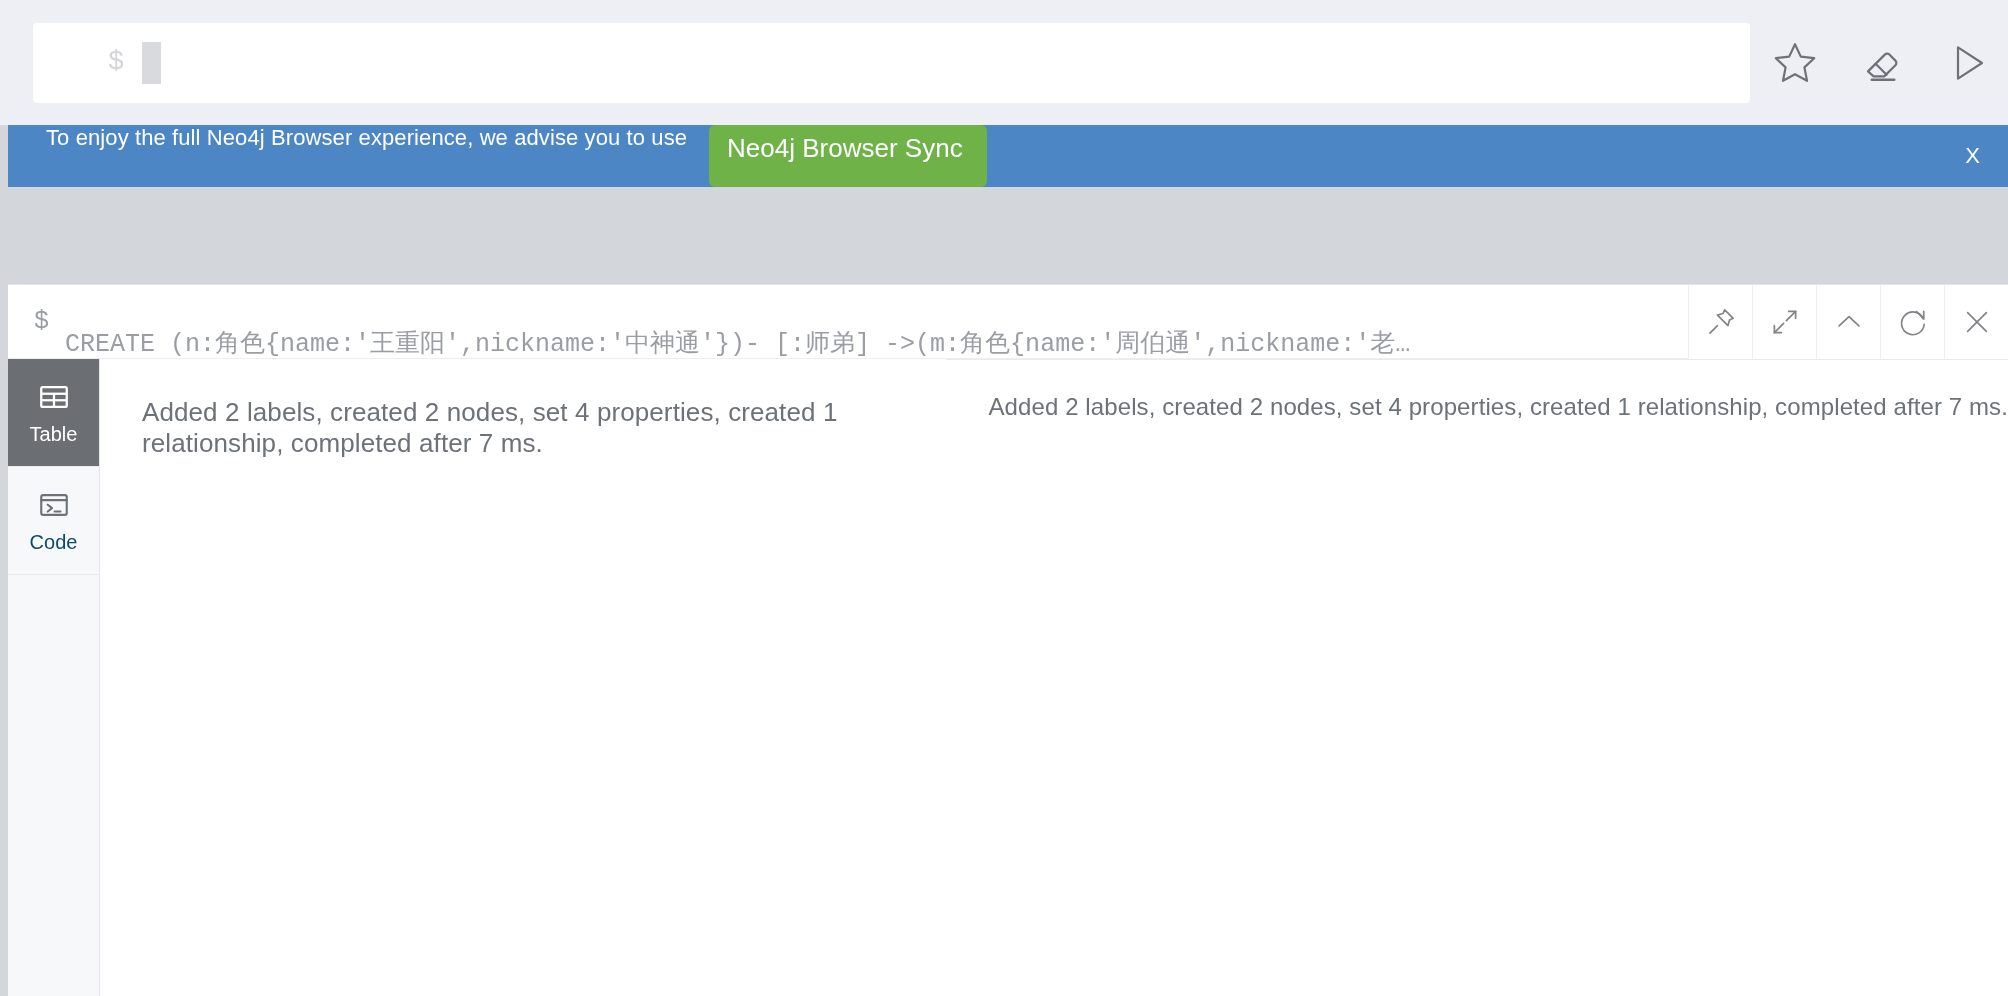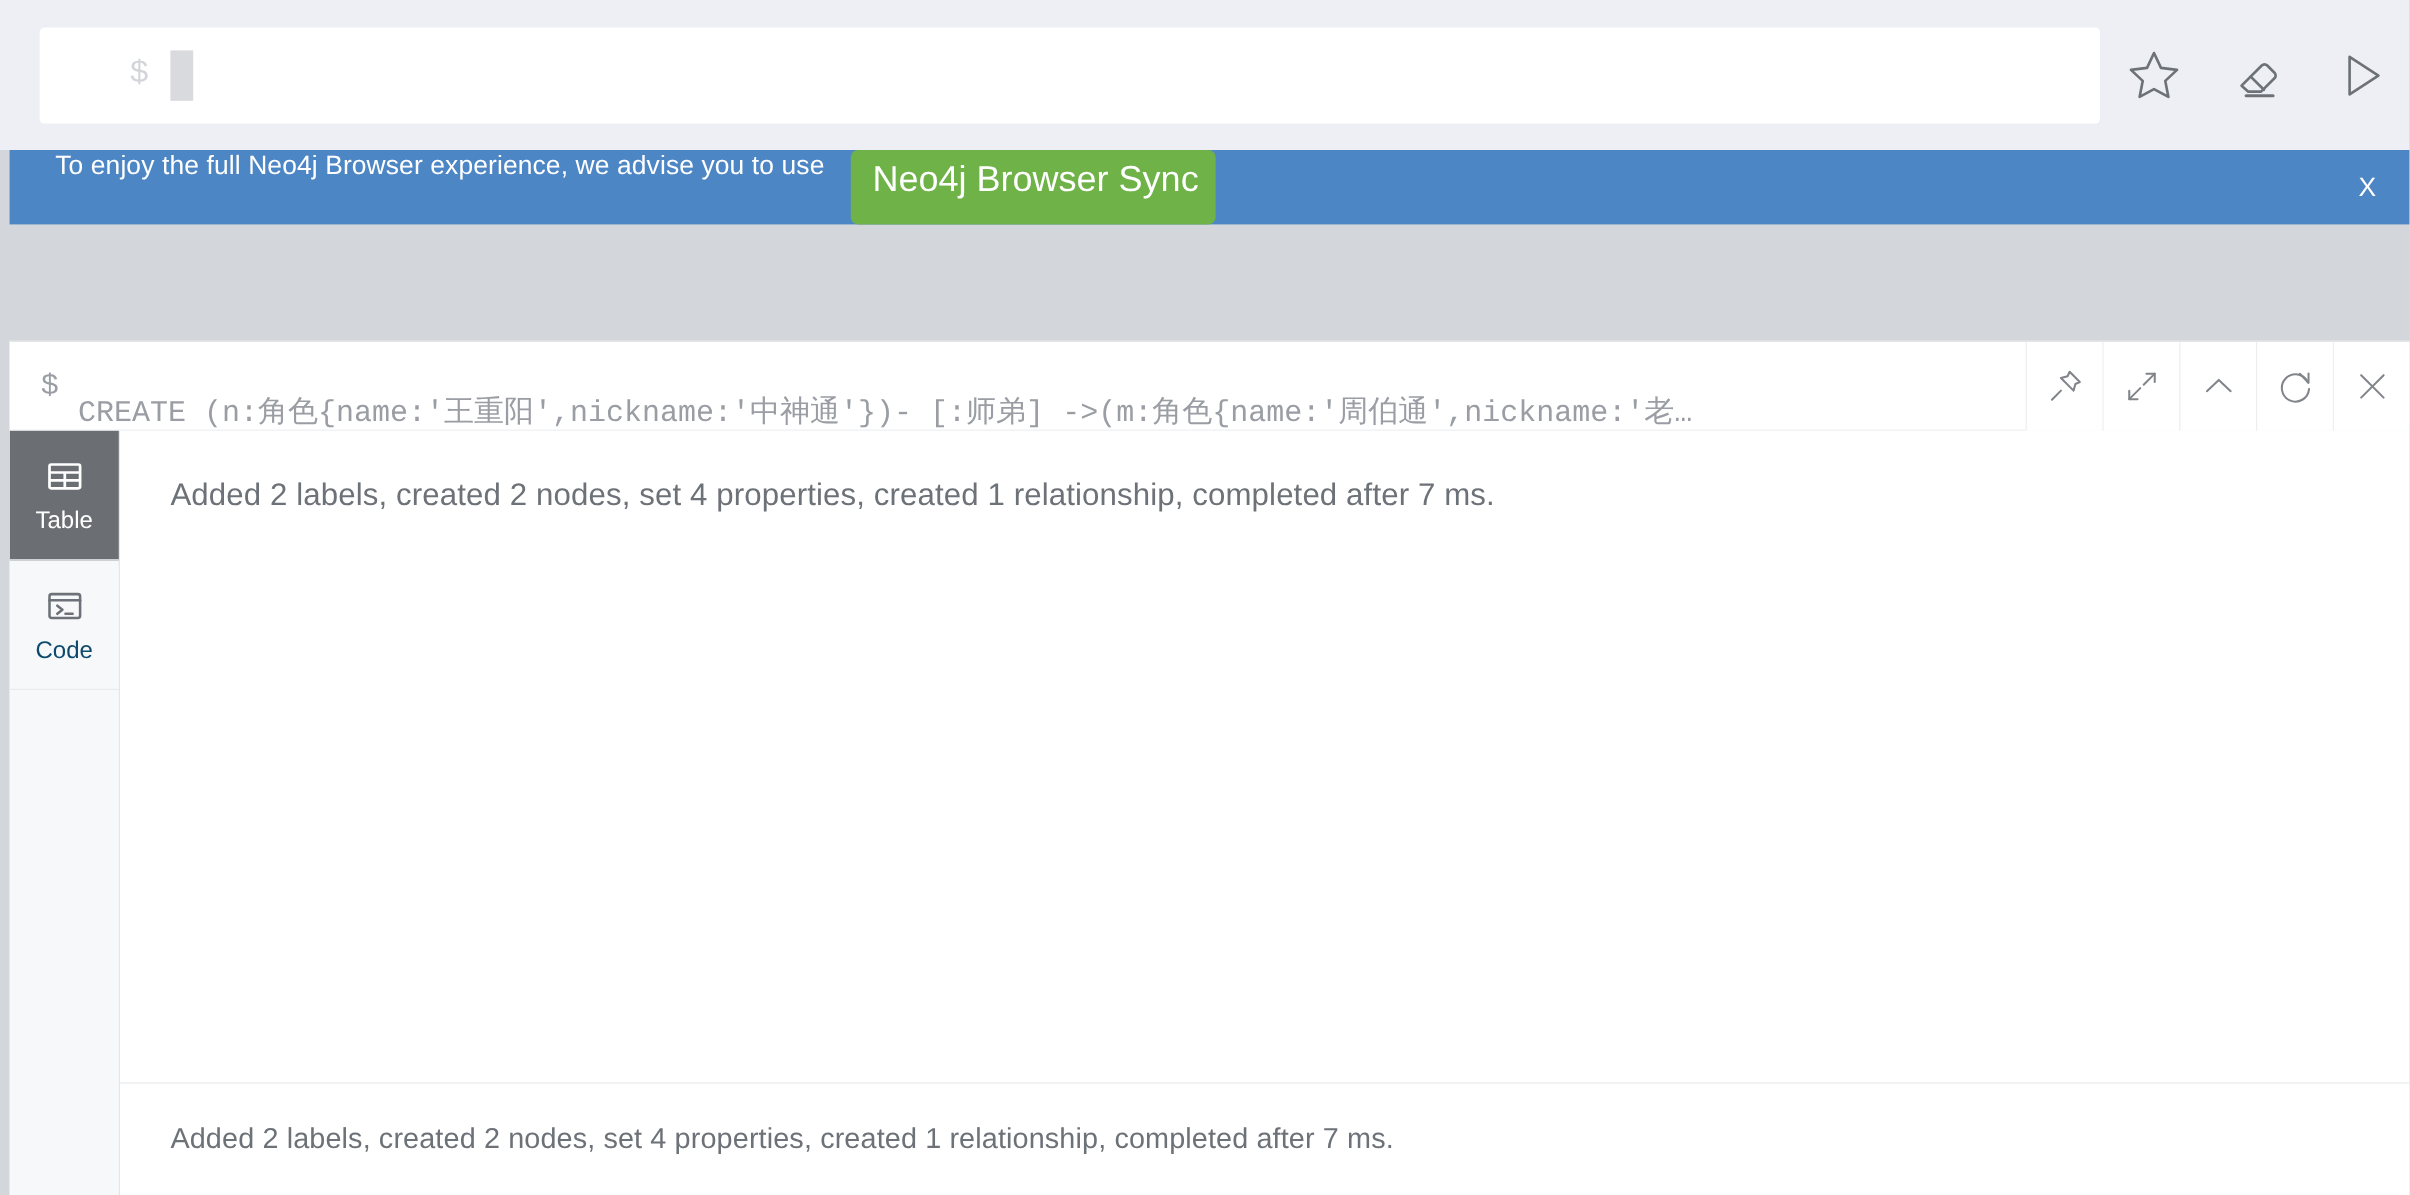--- a/index.html
+++ b/index.html
@@ -77,22 +77,22 @@
     margin-left: 38px;
     color: #ffffff;
     font-size: 22px;
     letter-spacing: 0.1px;
     white-space: nowrap;
   }
   .banner-badge {
     margin-left: 22px;
     background: #6eb248;
     color: #ffffff;
-    font-size: 30px;
-    padding: 8px 14px 10px 18px;
+    font-size: 26px;
+    padding: 8px 24px 10px 18px;
     border-radius: 6px;
     white-space: nowrap;
     cursor: pointer;
   }
   .banner-close {
     position: absolute;
     right: 28px;
     top: 50%;
     transform: translateY(-50%);
     color: #ffffff;
@@ -189,21 +189,21 @@
   }
   .view-tab.active {
     background: #6b6f74;
     color: #ffffff;
   }
   .view-tab svg { display: block; }
 
   .frame-content {
     flex: 1;
     display: flex;
-    flex-direction: column;
+    flex-direction: row;
     background: #ffffff;
     min-width: 0;
     gap: 12px;
   }
   .result-area {
     flex: 1;
     padding: 38px 0 0 42px;
   }
   .result-text {
     color: #6d7278;

